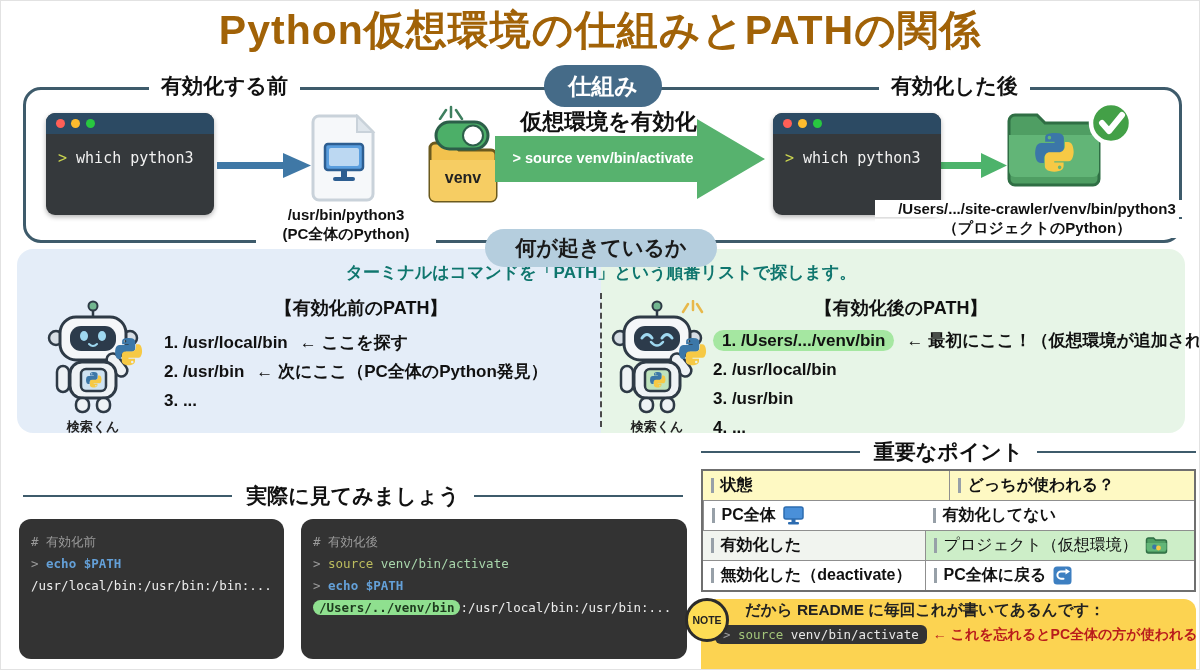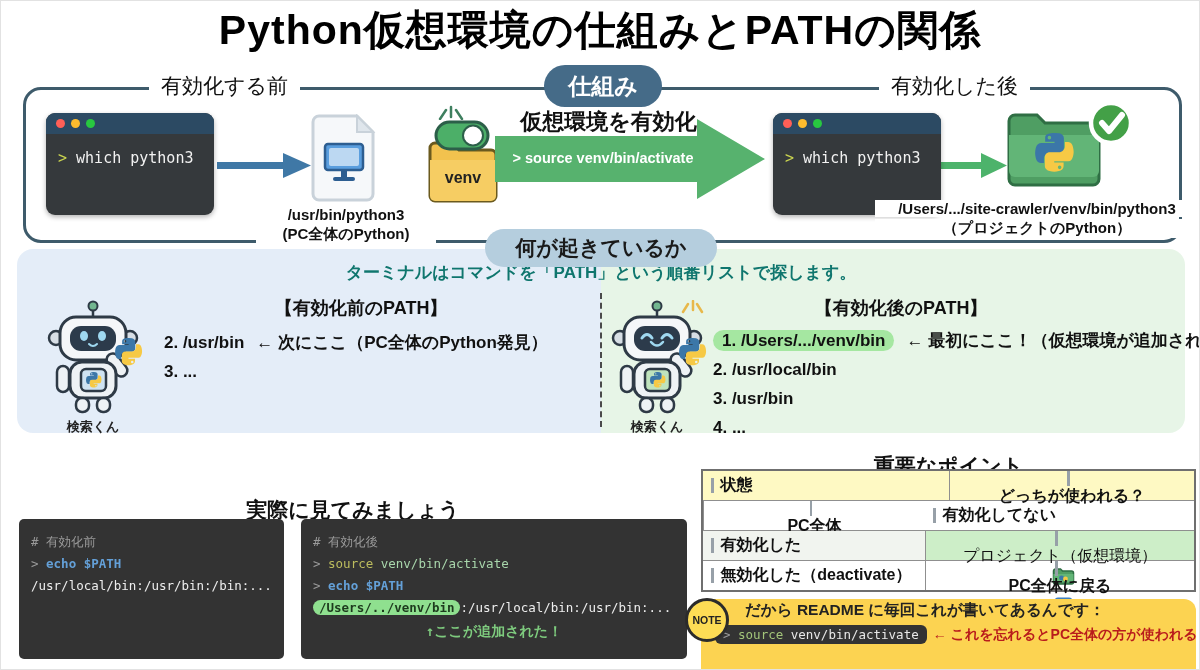--- a/index.html
+++ b/index.html
@@ -2,27 +2,27 @@
 <html><head>
 <meta charset="utf-8">
 <style>
   html,body{margin:0;padding:0;background:#fff;}
   #canvas{position:relative;width:1200px;height:670px;background:#ffffff;overflow:hidden;
           font-family:"Liberation Sans",sans-serif;border:1px solid #e2e2e2;box-sizing:border-box;}
   .abs{position:absolute;}
 
   
   .title{position:absolute;top:2px;left:0;right:0;text-align:center;
-         font-size:41px;font-weight:800;color:#000000;letter-spacing:1px;}
+         font-size:41px;font-weight:800;color:#a16207;letter-spacing:1px;}
 
   
   .topbox{position:absolute;left:22px;top:86px;width:1153px;height:150px;
           border:3px solid #3e5b6b;border-radius:18px;background:#fff;}
   .sec-label{position:absolute;top:71px;background:#fff;padding:0 12px;
-             font-size:21px;font-weight:400;color:#111;z-index:3;}
+             font-size:21px;font-weight:700;color:#111;z-index:3;}
   .mech-badge{position:absolute;left:543px;top:64px;width:118px;height:42px;background:#456b88;
               color:#fff;border-radius:22px;font-size:23px;font-weight:800;display:flex;
               align-items:center;justify-content:center;z-index:3;}
 
   
   .term{position:absolute;background:#35393c;border-radius:9px;overflow:hidden;
         box-shadow:0 2px 5px rgba(0,0,0,.3);z-index:2;}
   .tbar{height:21px;background:#2c4a63;display:flex;align-items:center;gap:6px;padding-left:10px;}
   .dot{width:9px;height:9px;border-radius:50%;}
   .dot.r{background:#ff5f57}.dot.y{background:#febc2e}.dot.g{background:#28c840}
@@ -50,42 +50,42 @@
             font-size:17px;font-weight:800;color:#0f766e;}
   .divider{position:absolute;left:599px;top:292px;height:134px;border-left:2px dashed #4a4a4a;}
   .path-head{position:absolute;font-size:18px;font-weight:800;color:#111;text-align:center;}
   .pitem{font-size:17px;font-weight:700;color:#111;line-height:29px;white-space:nowrap;}
   .ppath{margin-right:12px;}
   .ppath.hl{background:#a5e7a1;border-radius:14px;padding:1px 9px;}
   .mascot-label{position:absolute;width:100px;text-align:center;font-size:13px;
                 font-weight:700;color:#222;}
 
   
-  .linehead{position:absolute;display:flex;align-items:center;gap:14px;flex-direction:column;}
+  .linehead{position:absolute;display:flex;align-items:center;gap:14px;}
   .linehead .hline{flex:1;height:2.5px;background:#3e5b6b;}
   .linehead .htext{font-size:21px;font-weight:800;color:#111;white-space:nowrap;}
 
   
-  .bterm{position:absolute;background:#333;border-radius:5px;padding:12px 12px;
+  .bterm{position:absolute;background:#333;border-radius:12px;padding:12px 12px;
          font-family:"DejaVu Sans Mono",monospace;font-size:12.5px;line-height:1.75;
          color:#eee;white-space:nowrap;box-sizing:border-box;}
   .cmt{color:#9a9a9a;} .gp{color:#9a9a9a;} .blue{color:#64a0d8;font-weight:700;}
   .kw{color:#bdbd5e;} .grn{color:#a9d7ac;}
   .hlpill{background:#8fe08f;color:#1d3a1d;font-weight:700;border-radius:10px;padding:0 6px;}
   .added{color:#7ecb7e;font-weight:700;text-align:center;font-size:14px;}
 
   
   .ptable{position:absolute;left:700px;top:468px;width:495px;border:2px solid #6f6f6f;
           background:#fff;box-sizing:border-box;}
   .prow{display:grid;grid-template-columns:222px 1fr;border-top:1.5px solid #8f8f8f;}
   .prow.phead{border-top:none;background:#fef9c3;gap:24px;}
   .prow.phead .pcell{font-weight:800;}
   .pcell{display:flex;align-items:center;height:29px;padding:0 8px;font-size:16px;
          font-weight:700;color:#111;white-space:nowrap;}
-  .c2{border-left:1.5px solid #8f8f8f;flex-direction:column;}
+  .c2{border-left:1.5px solid #8f8f8f;}
   .cbar{width:2.5px;height:15px;background:#97a0a8;margin-right:7px;flex:none;}
   .hlrow .pcell.c1{background:#f1f4ef;}
   .hlrow .pcell.c2{background:#cdeec8;font-weight:400;}
   .cell-icon{margin-left:7px;flex:none;}
 
   
   .notebox{position:absolute;left:700px;top:598px;width:495px;height:81px;background:#fcd351;
            border-radius:12px;padding:1px 8px;box-sizing:border-box;}
   .notebadge{position:absolute;left:684px;top:597px;width:44px;height:44px;border-radius:50%;
              background:#fddc55;border:3px solid #2b2b2b;display:flex;align-items:center;
@@ -214,20 +214,21 @@
     <rect x="38" y="69" width="25" height="22" rx="5" fill="#cfe3f2" stroke="#2e3a46" stroke-width="2.5"></rect>
     <use href="#pylogo" transform="translate(43,72) scale(0.6)"></use>
     <rect x="33" y="98" width="13" height="14" rx="6" fill="#eef2f5" stroke="#2e3a46" stroke-width="2.5"></rect>
     <rect x="54" y="98" width="13" height="14" rx="6" fill="#eef2f5" stroke="#2e3a46" stroke-width="2.5"></rect>
     <use href="#pylogo" transform="translate(72,38) scale(1.05)"></use>
   </svg>
   <div class="mascot-label" style="left:42px;top:417px">検索くん</div>
 
   <div class="path-head" style="left:160px;top:295px;width:400px">【有効化前のPATH】</div>
   <div class="abs" style="left:163px;top:327px">
+    <div class="pitem"><span class="ppath">1. /usr/local/bin</span><span class="pnote">← ここを探す</span></div>
     <div class="pitem"><span class="ppath">2. /usr/bin</span><span class="pnote">← 次にここ（PC全体のPython発見）</span></div>
     <div class="pitem"><span class="ppath">3. ...</span><span class="pnote"></span></div>
   </div>
 
   <svg class="abs" style="left:606px;top:299px" width="100" height="116" viewBox="0 0 100 116">
     <path d="M76 12 L81 4 M86 10 L86 1 M95 12 L90 4" stroke="#e8b84a" stroke-width="2.5" stroke-linecap="round" fill="none"></path>
     <line x1="50" y1="16" x2="50" y2="7" stroke="#2e3a46" stroke-width="2.5"></line>
     <circle cx="50" cy="6" r="4.5" fill="#72b690" stroke="#2e3a46" stroke-width="2"></circle>
     <circle cx="13" cy="38" r="7" fill="#d7dee5" stroke="#2e3a46" stroke-width="2.5"></circle>
     <circle cx="87" cy="38" r="7" fill="#d7dee5" stroke="#2e3a46" stroke-width="2.5"></circle>
@@ -265,21 +266,20 @@
     <div><span class="cmt"># 有効化前</span></div>
     <div><span class="gp">&gt;</span> <span class="blue">echo $PATH</span></div>
     <div><span>/usr/local/bin:/usr/bin:/bin:...</span></div>
   </div>
 
   <div class="bterm" style="left:300px;top:518px;width:386px;height:140px">
     <div><span class="cmt"># 有効化後</span></div>
     <div><span class="gp">&gt;</span> <span class="kw">source</span> <span class="grn">venv/bin/activate</span></div>
     <div><span class="gp">&gt;</span> <span class="blue">echo $PATH</span></div>
     <div><span class="hlpill">/Users/../venv/bin</span><span>:/usr/local/bin:/usr/bin:...</span></div>
-    <div class="added">↑ここが追加された！</div>
   </div>
 
   <div class="linehead" style="left:700px;top:437px;width:495px">
     <div class="hline"></div>
     <div class="htext">重要なポイント</div>
     <div class="hline"></div>
   </div>
 
   <div class="ptable">
     <div class="prow phead">

